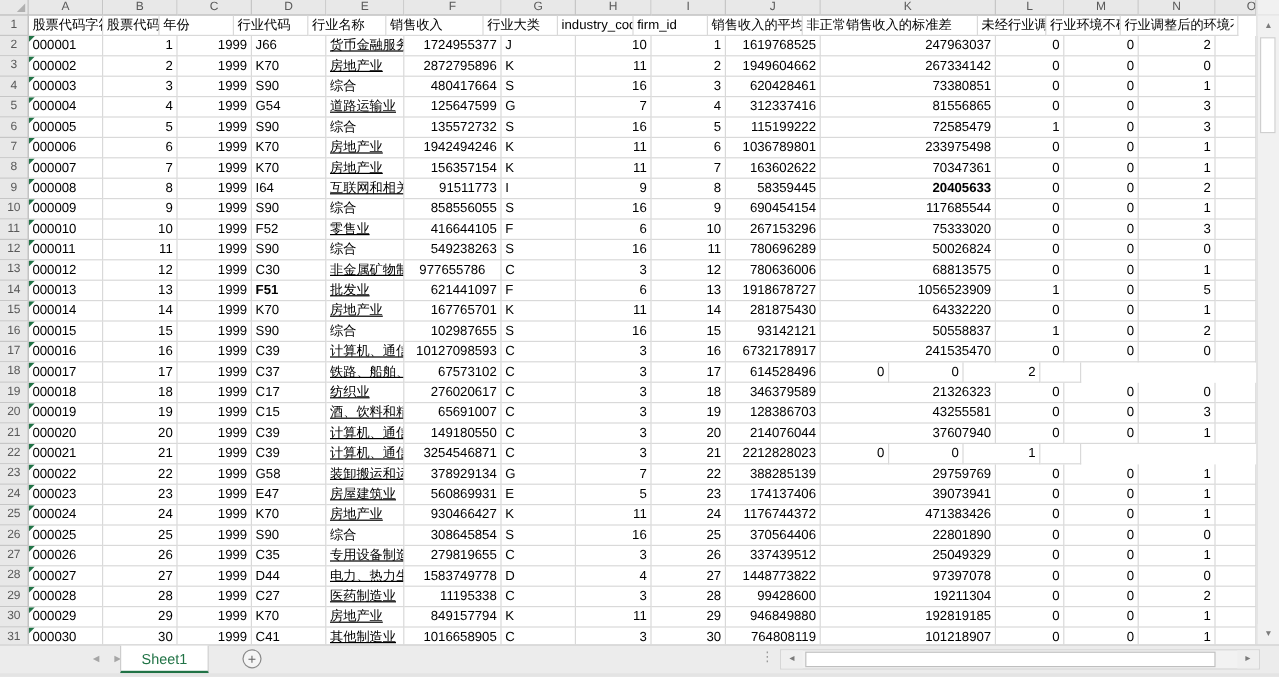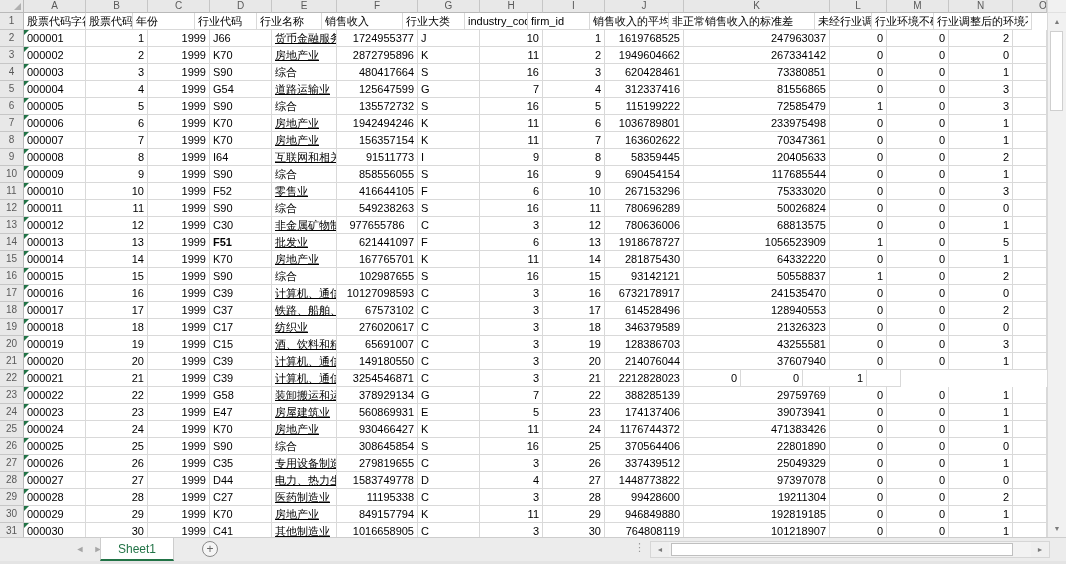--- a/index.html
+++ b/index.html
@@ -244,21 +244,21 @@
       <div class="cell left" style="width: 62px;">000008<div class="err-tri"></div></div>
       <div class="cell right" style="width: 62px;">8</div>
       <div class="cell right" style="width: 62px;">1999</div>
       <div class="cell left" style="width: 62px;">I64</div>
       <div class="cell left ul" style="width: 65px;">互联网和相关服务</div>
       <div class="cell right" style="width: 81px;">91511773</div>
       <div class="cell left" style="width: 62px;">I</div>
       <div class="cell right" style="width: 63px;">9</div>
       <div class="cell right" style="width: 62px;">8</div>
       <div class="cell right" style="width: 79px;">58359445</div>
-      <div class="cell right" style="width: 146px;">20405633</div>
+      <div class="cell right" style="width: 146px; font-weight: bold;">20405633</div>
       <div class="cell right" style="width: 57px;">0</div>
       <div class="cell right" style="width: 62px;">0</div>
       <div class="cell right" style="width: 64px;">2</div>
       <div class="cell left" style="width: 34px;"></div>
     </div>
     <div class="grow">
       <div class="rn">10</div>
       <div class="cell left" style="width: 62px;">000009<div class="err-tri"></div></div>
       <div class="cell right" style="width: 62px;">9</div>
       <div class="cell right" style="width: 62px;">1999</div>
@@ -406,21 +406,20 @@
       <div class="cell left" style="width: 62px;">000017<div class="err-tri"></div></div>
       <div class="cell right" style="width: 62px;">17</div>
       <div class="cell right" style="width: 62px;">1999</div>
       <div class="cell left" style="width: 62px;">C37</div>
       <div class="cell left ul" style="width: 65px;">铁路、船舶、航空航天和其他运输设备制造业</div>
       <div class="cell right" style="width: 81px;">67573102</div>
       <div class="cell left" style="width: 62px;">C</div>
       <div class="cell right" style="width: 63px;">3</div>
       <div class="cell right" style="width: 62px;">17</div>
       <div class="cell right" style="width: 79px;">614528496</div>
-      <div class="cell right" style="width: 146px;">128940553</div>
       <div class="cell right" style="width: 57px;">0</div>
       <div class="cell right" style="width: 62px;">0</div>
       <div class="cell right" style="width: 64px;">2</div>
       <div class="cell left" style="width: 34px;"></div>
     </div>
     <div class="grow">
       <div class="rn">19</div>
       <div class="cell left" style="width: 62px;">000018<div class="err-tri"></div></div>
       <div class="cell right" style="width: 62px;">18</div>
       <div class="cell right" style="width: 62px;">1999</div>

